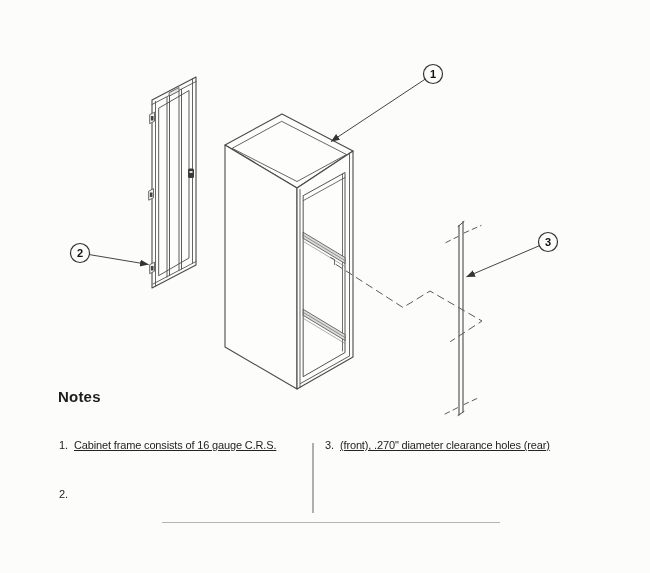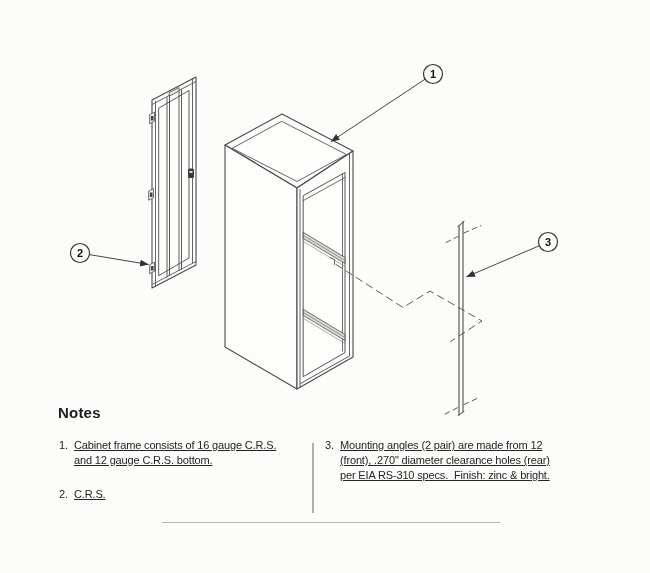--- a/index.html
+++ b/index.html
@@ -11,21 +11,21 @@
   .page {
     position: relative;
     width: 650px; height: 573px;
     background: #fcfcfa;
     overflow: hidden;
   }
   svg.diagram { position: absolute; left: 0; top: 0; }
 
   .notes-heading {
     position: absolute;
-    left: 58px; top: 404px;
+    left: 58px; top: 388px;
     font-size: 15px;
     font-weight: bold;
     letter-spacing: 0.2px;
     color: #1d1d1d;
   }
   .note {
     position: absolute;
     display: flex;
     font-size: 11px;
     line-height: 15px;
@@ -133,33 +133,29 @@
     <line x1="313" y1="443" x2="313" y2="513" stroke="#6f6f6f" stroke-width="1.1"></line>
     <line x1="162" y1="522.5" x2="500" y2="522.5" stroke="#b5b5b0" stroke-width="1"></line>
   </svg>
 
   <div class="notes-heading">Notes</div>
 
   <div class="note" id="note-1">
     <span class="num">1.</span>
     <span class="lines">
       <span>Cabinet frame consists of 16 gauge C.R.S.</span>
-      <span>and 12 gauge C.R.S. bottom.</span>
     </span>
   </div>
 
   <div class="note" id="note-2">
     <span class="num">2.</span>
     <span class="lines">
-      <span>C.R.S.</span>
     </span>
   </div>
 
   <div class="note" id="note-3">
     <span class="num">3.</span>
     <span class="lines">
-      <span>Mounting angles (2 pair) are made from 12</span>
       <span>(front), .270" diameter clearance holes (rear)</span>
-      <span>per EIA RS-310 specs.  Finish: zinc &amp; bright.</span>
     </span>
   </div>
 
 </div>
 
 </body></html>

